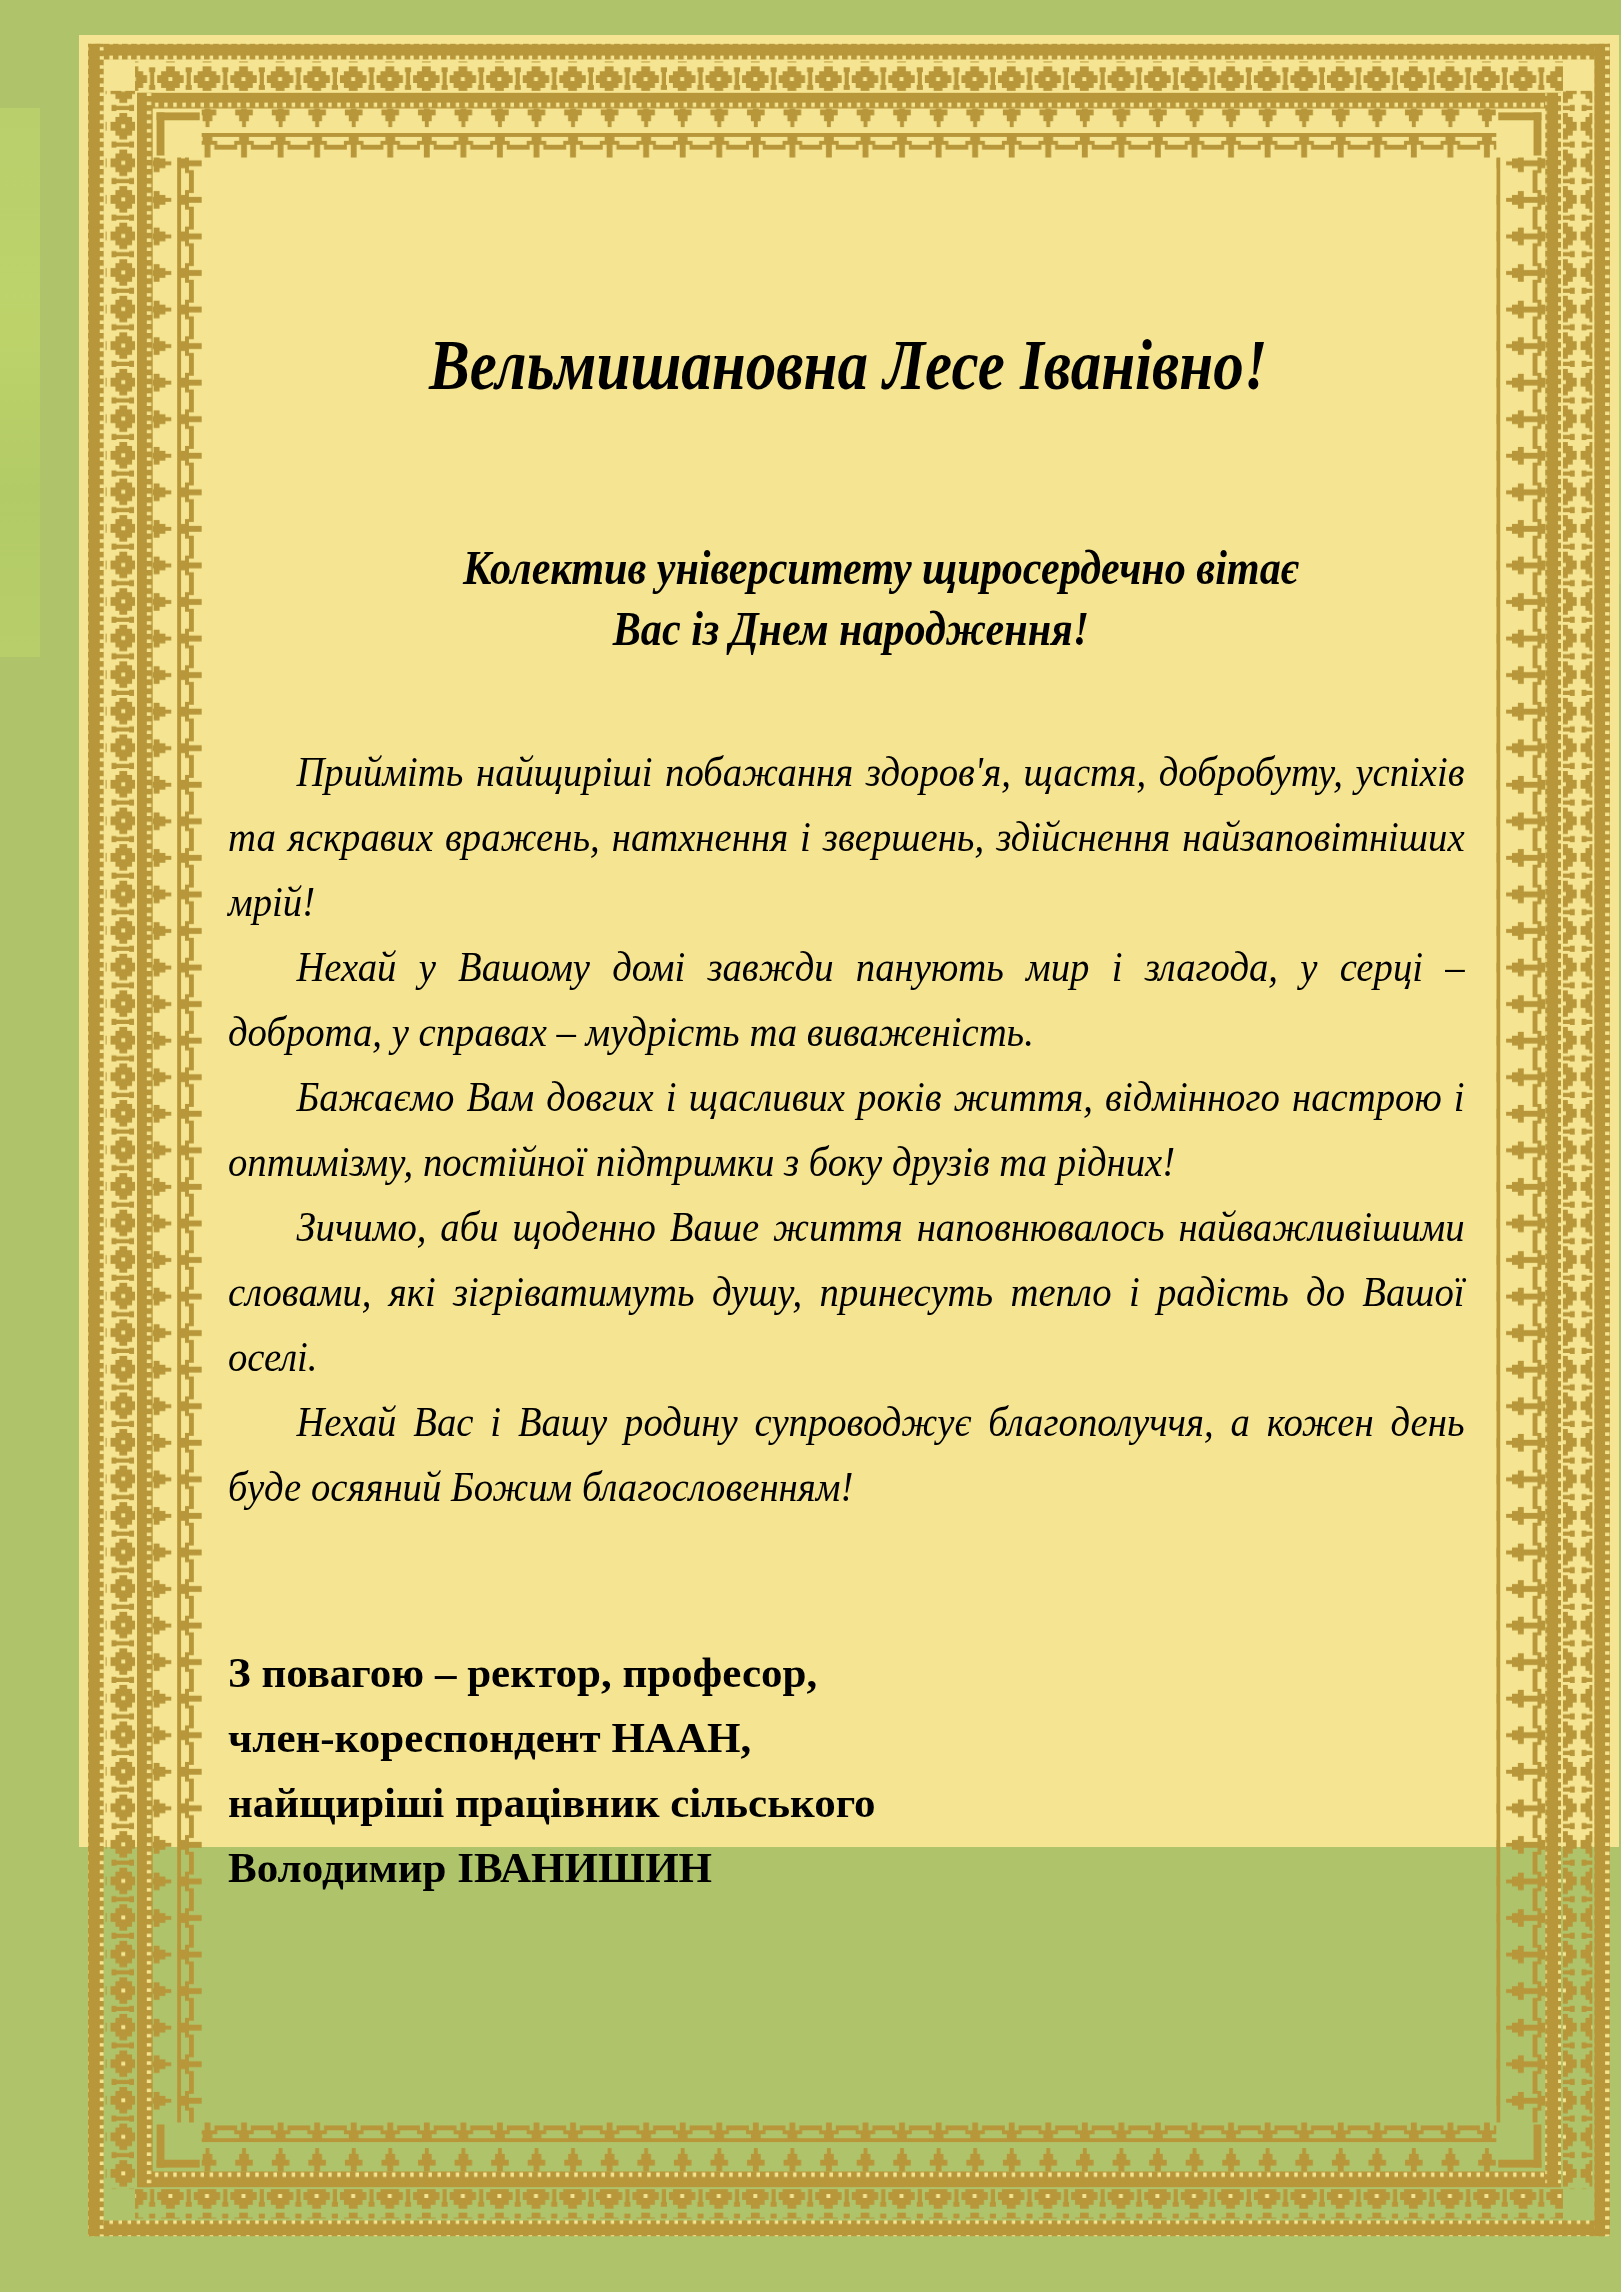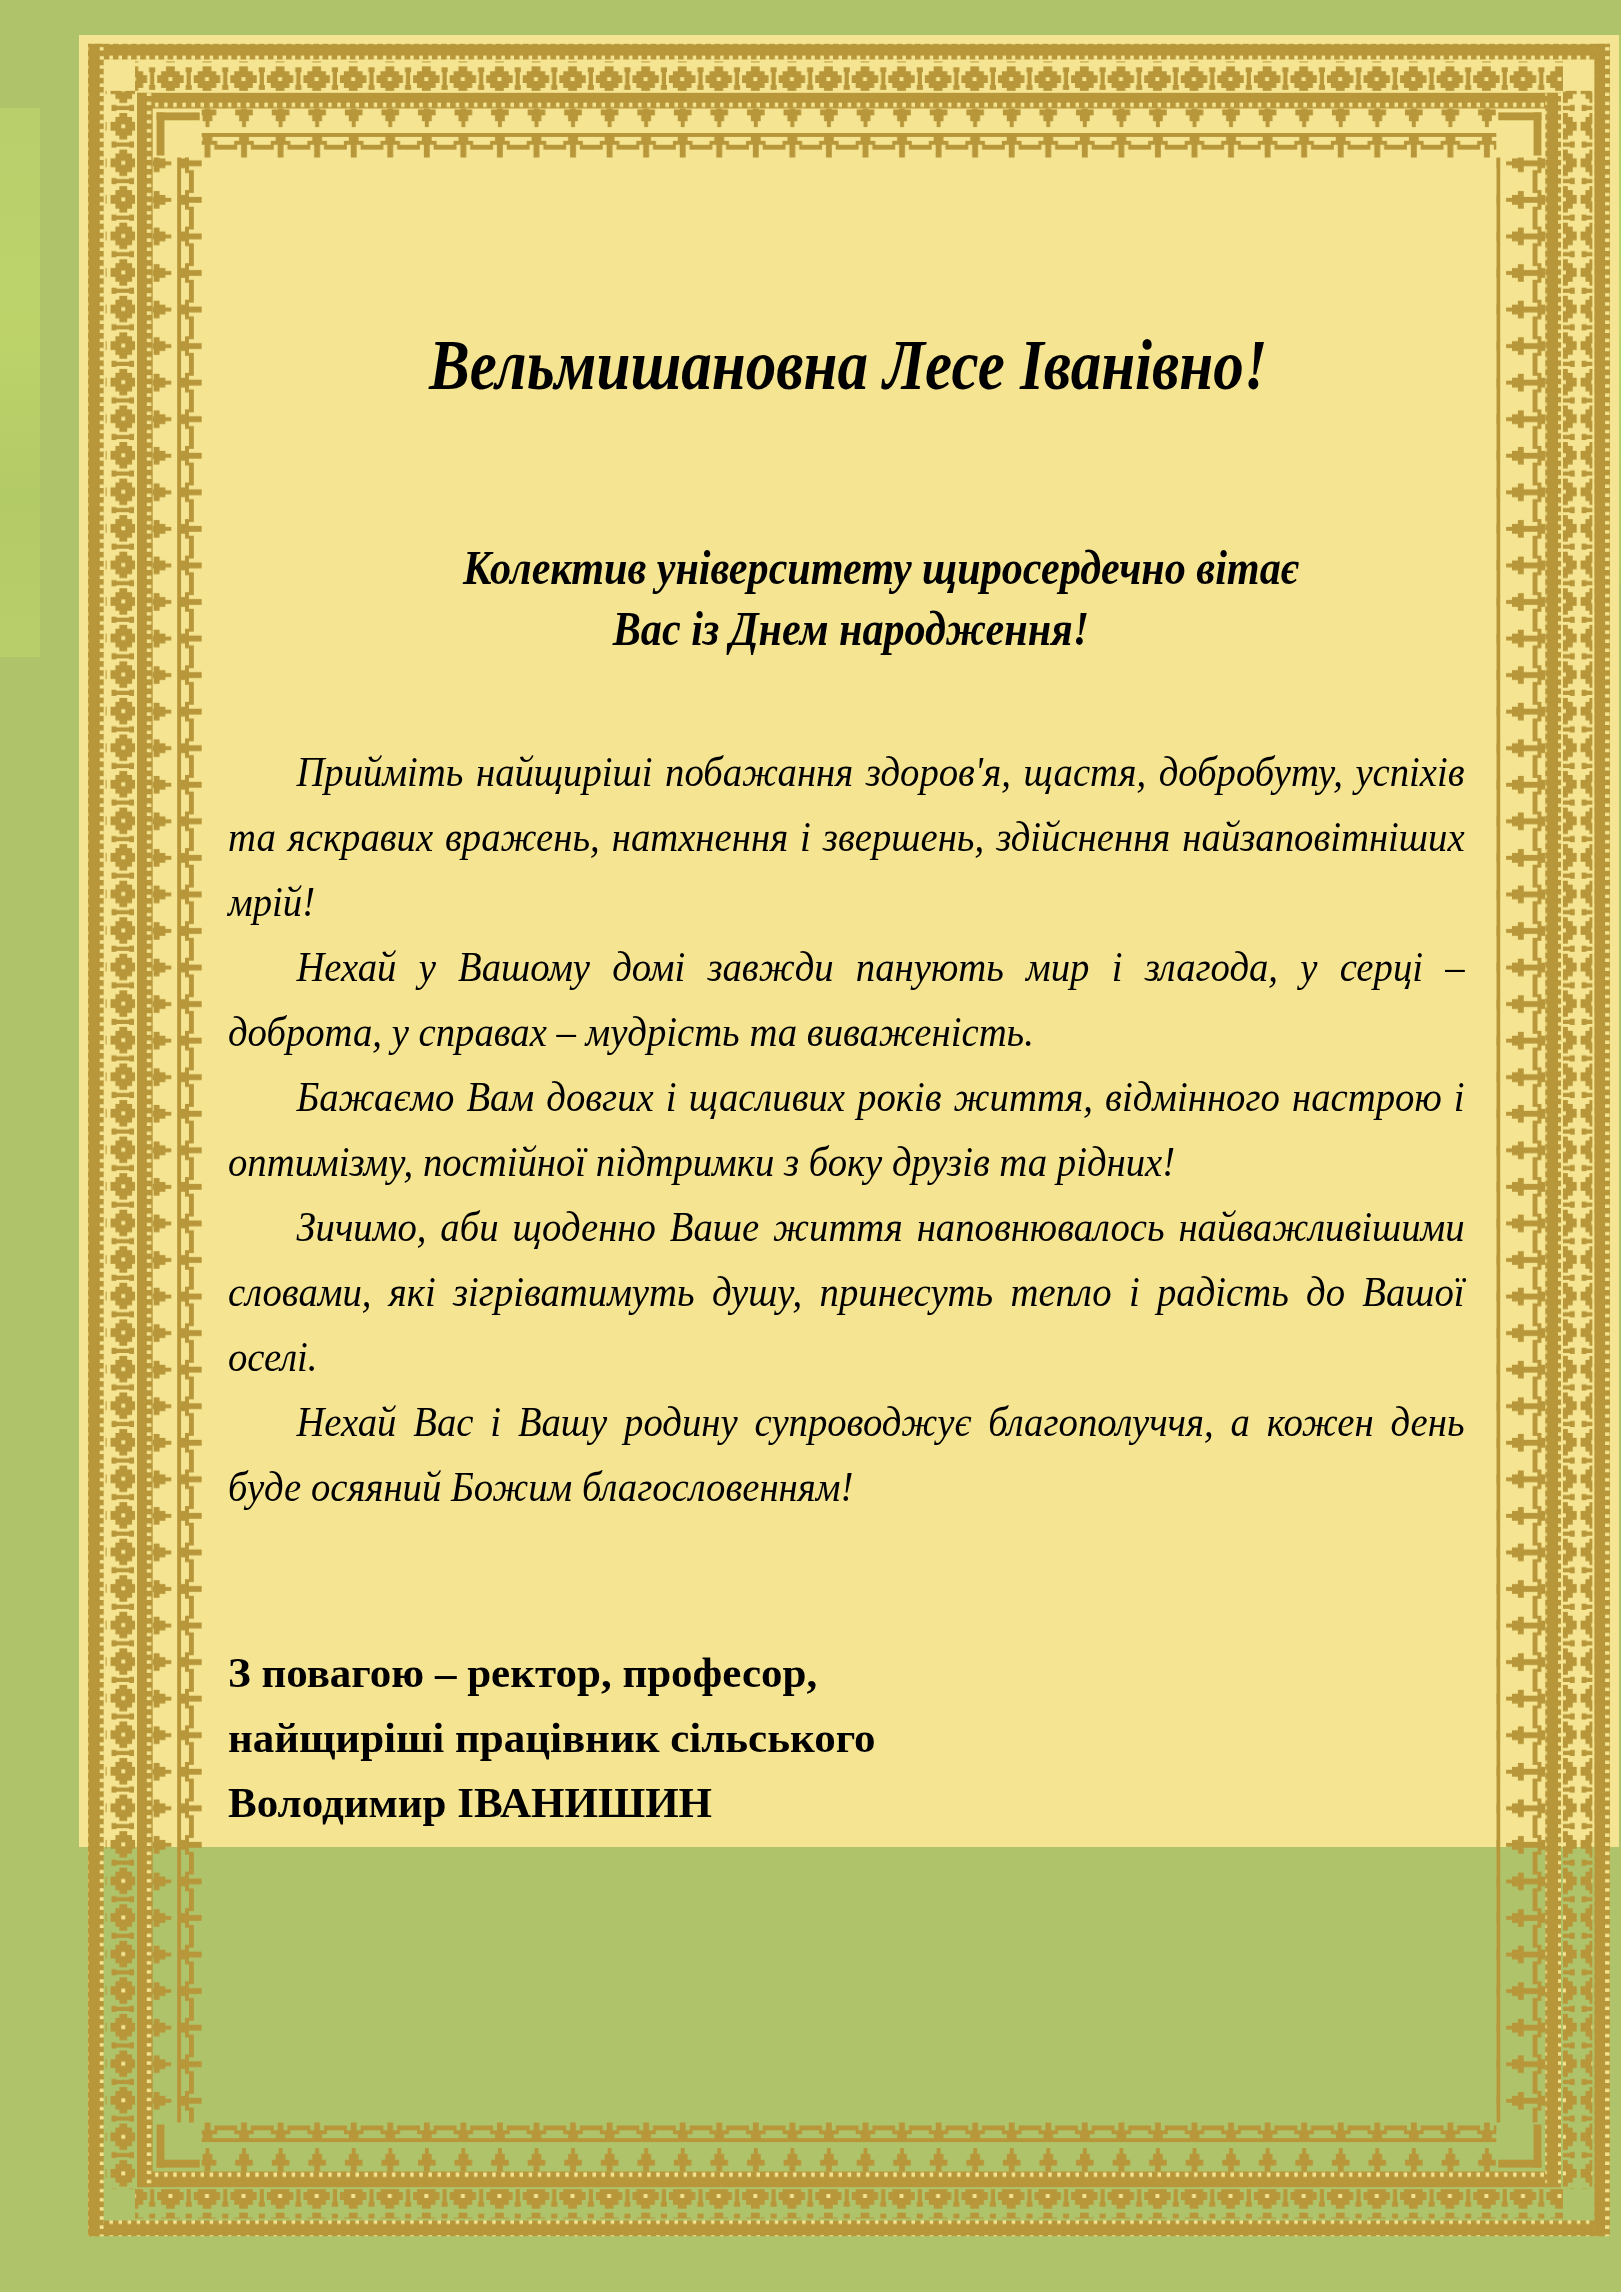--- a/index.html
+++ b/index.html
@@ -212,18 +212,19 @@
     <div class="body">
       <p>Прийміть найщиріші побажання здоров'я, щастя, добробуту, успіхів та яскравих вражень, натхнення і звершень, здійснення найзаповітніших мрій!</p>
       <p>Нехай у Вашому домі завжди панують мир і злагода, у серці – доброта, у справах – мудрість та виваженість.</p>
       <p>Бажаємо Вам довгих і щасливих років життя, відмінного настрою і оптимізму, постійної підтримки з боку друзів та рідних!</p>
       <p>Зичимо, аби щоденно Ваше життя наповнювалось найважливішими словами, які зігріватимуть душу, принесуть тепло і радість до Вашої оселі.</p>
       <p>Нехай Вас і Вашу родину супроводжує благополуччя, а кожен день буде осяяний Божим благословенням!</p>
     </div>
 
     <div class="signature">
       <div>З повагою – ректор, професор,</div>
+      <div>член-кореспондент НААН,</div>
       <div>найщиріші працівник сільського</div>
       <div>Володимир ІВАНИШИН</div>
     </div>
   </div>
 </div>
 
 
 </body></html>

